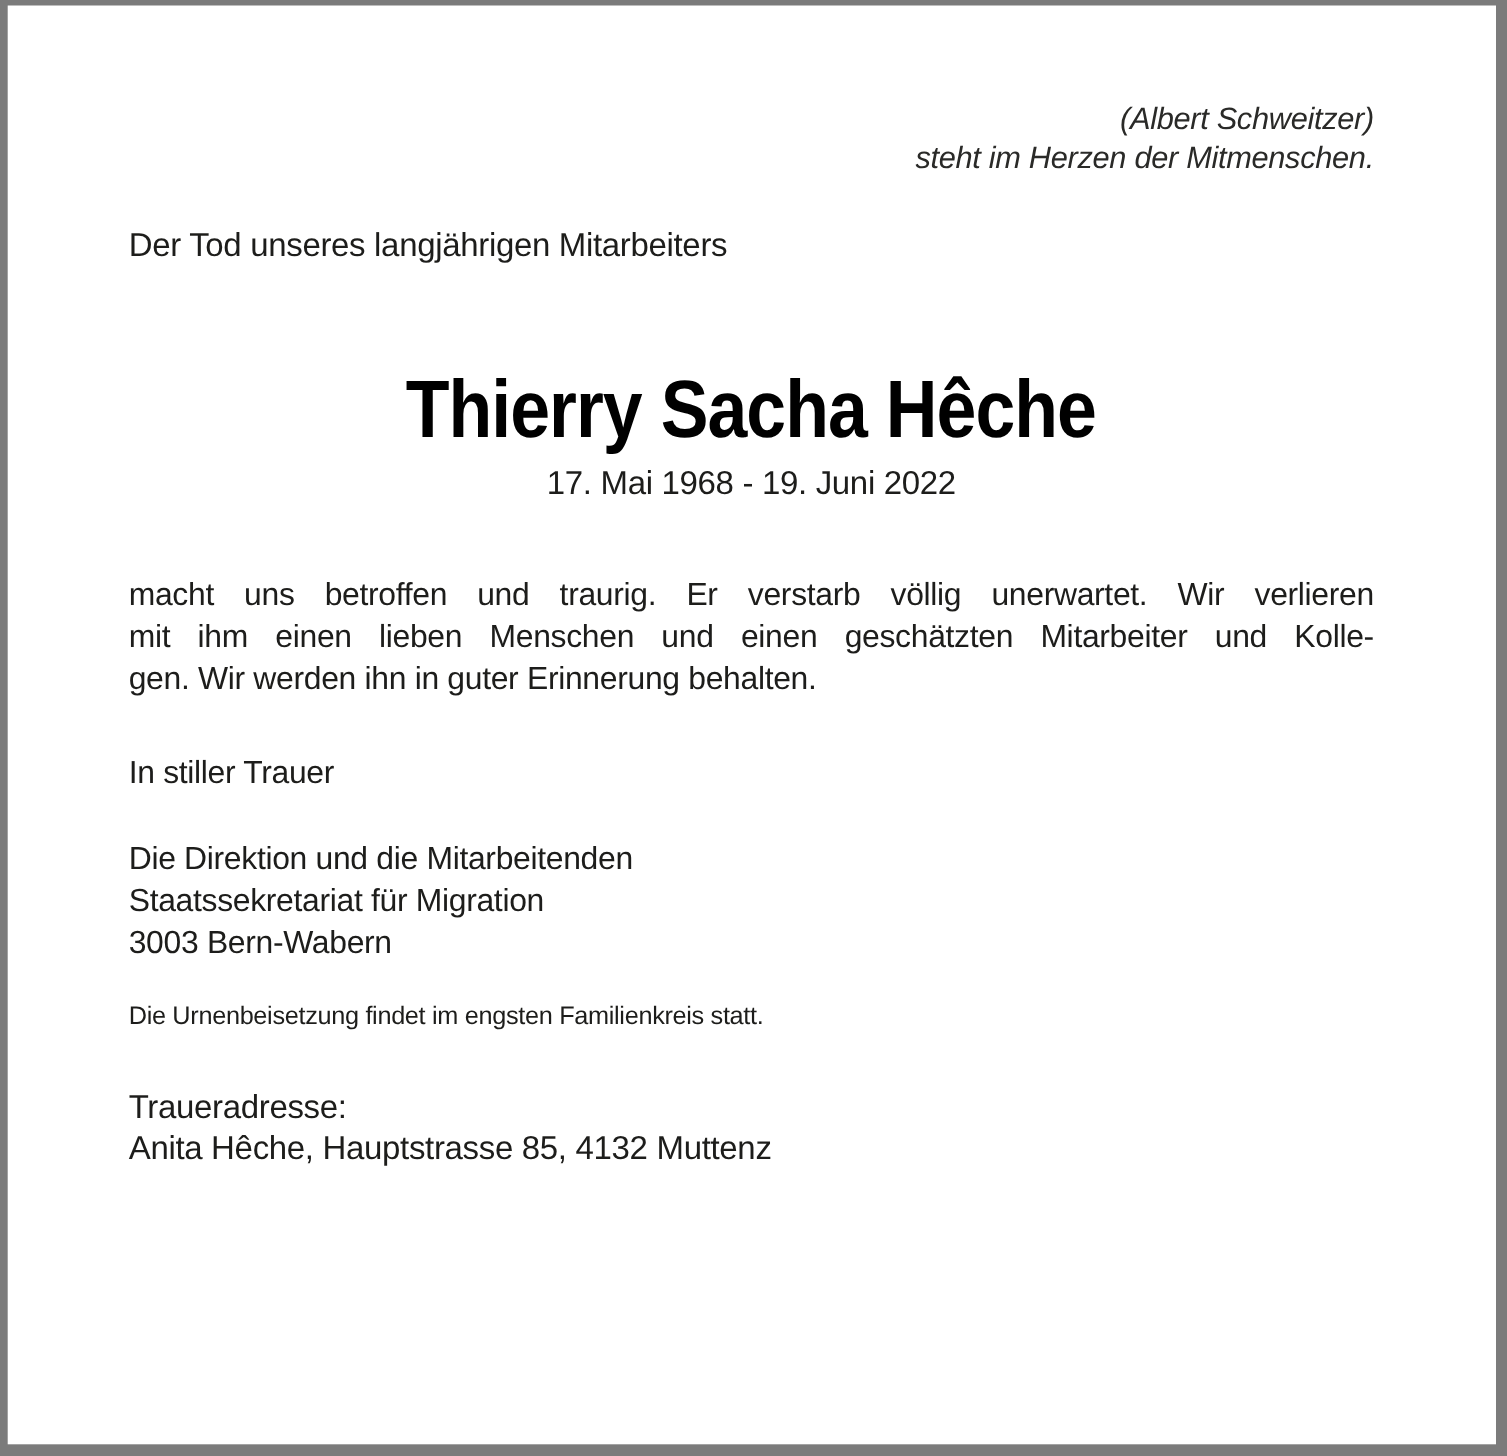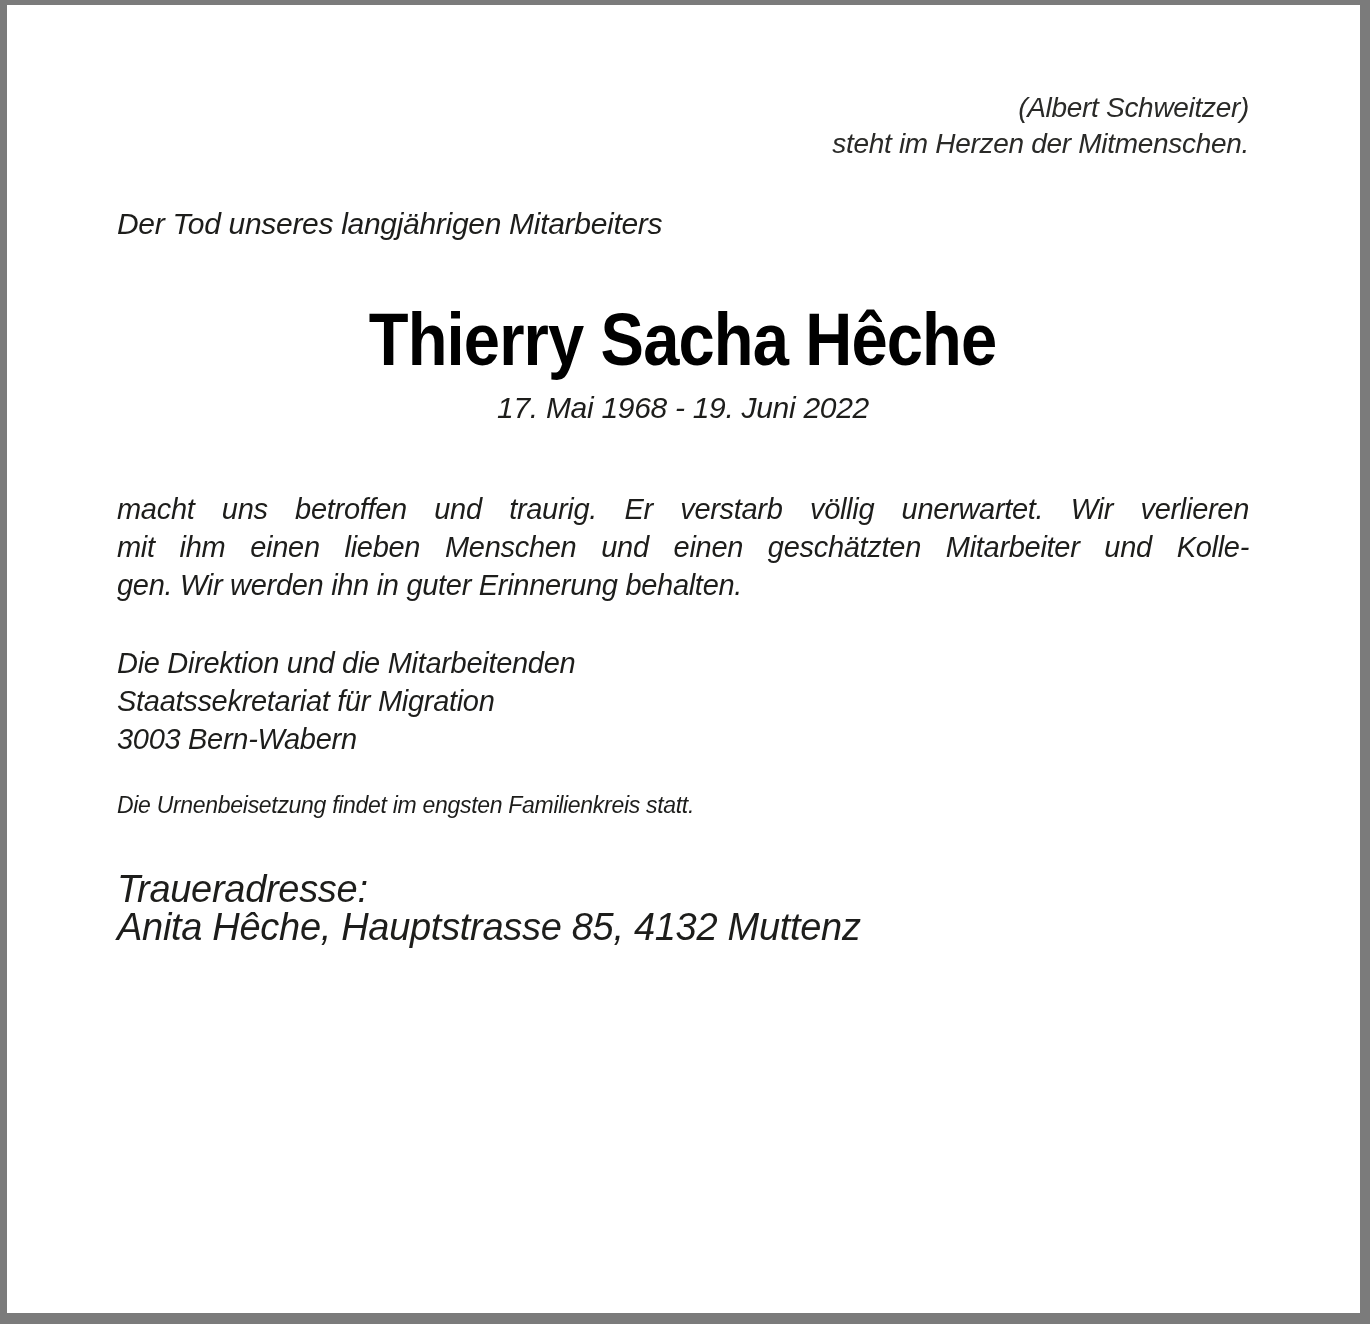--- a/index.html
+++ b/index.html
@@ -22,38 +22,37 @@
     right: 10px;
     bottom: 11px;
     background: #ffffff;
   }
   .content {
     padding: 0 111px 0 110px;
   }
   
   .txt {
     letter-spacing: -0.3px;
-    font-style: italic;
   }
   .quote {
     margin-top: 85px;
     text-align: right;
     font-style: italic;
     font-size: 28px;
     line-height: 36px;
     color: #2a2a28;
   }
   .intro {
     margin-top: 44px;
     font-size: 30px;
     line-height: 36px;
     text-align: left;
   }
   .name {
-    margin-top: 56px;
+    margin-top: 88px;
     text-align: center;
     font-size: 74px;
     line-height: 84px;
     font-weight: 700;
     letter-spacing: -1px;
     color: #000000;
   }
   .name .squeeze {
     display: inline-block;
     transform: scaleX(0.88);
@@ -90,21 +89,21 @@
     font-size: 29px;
     line-height: 38px;
   }
   .burial {
     margin-top: 28px;
     font-size: 23px;
     line-height: 38px;
   }
   .address {
     margin-top: 46px;
-    font-size: 38px;
+    font-size: 30px;
     line-height: 38px;
   }
 </style>
 </head>
 <body>
 
 <div class="page">
   <div class="content">
 
     <div class="quote txt">
@@ -120,20 +119,21 @@
 
     <div class="dates txt">17. Mai 1968 - 19. Juni 2022</div>
 
     <div class="para para-1 txt">
       <div class="jline">macht uns betroffen und traurig. Er verstarb völlig unerwartet. Wir verlieren</div>
       <div class="jline">mit ihm einen lieben Menschen und einen geschätzten Mitarbeiter und Kolle-</div>
       <div class="lline">gen. Wir werden ihn in guter Erinnerung behalten.</div>
     </div>
 
 
+    <div class="closing txt">In stiller Trauer</div>
 
     <div class="signature txt">
       <div>Die Direktion und die Mitarbeitenden</div>
       <div>Staatssekretariat für Migration</div>
       <div>3003 Bern-Wabern</div>
     </div>
 
     <div class="burial txt">Die Urnenbeisetzung findet im engsten Familienkreis statt.</div>
 
     <div class="address txt">

